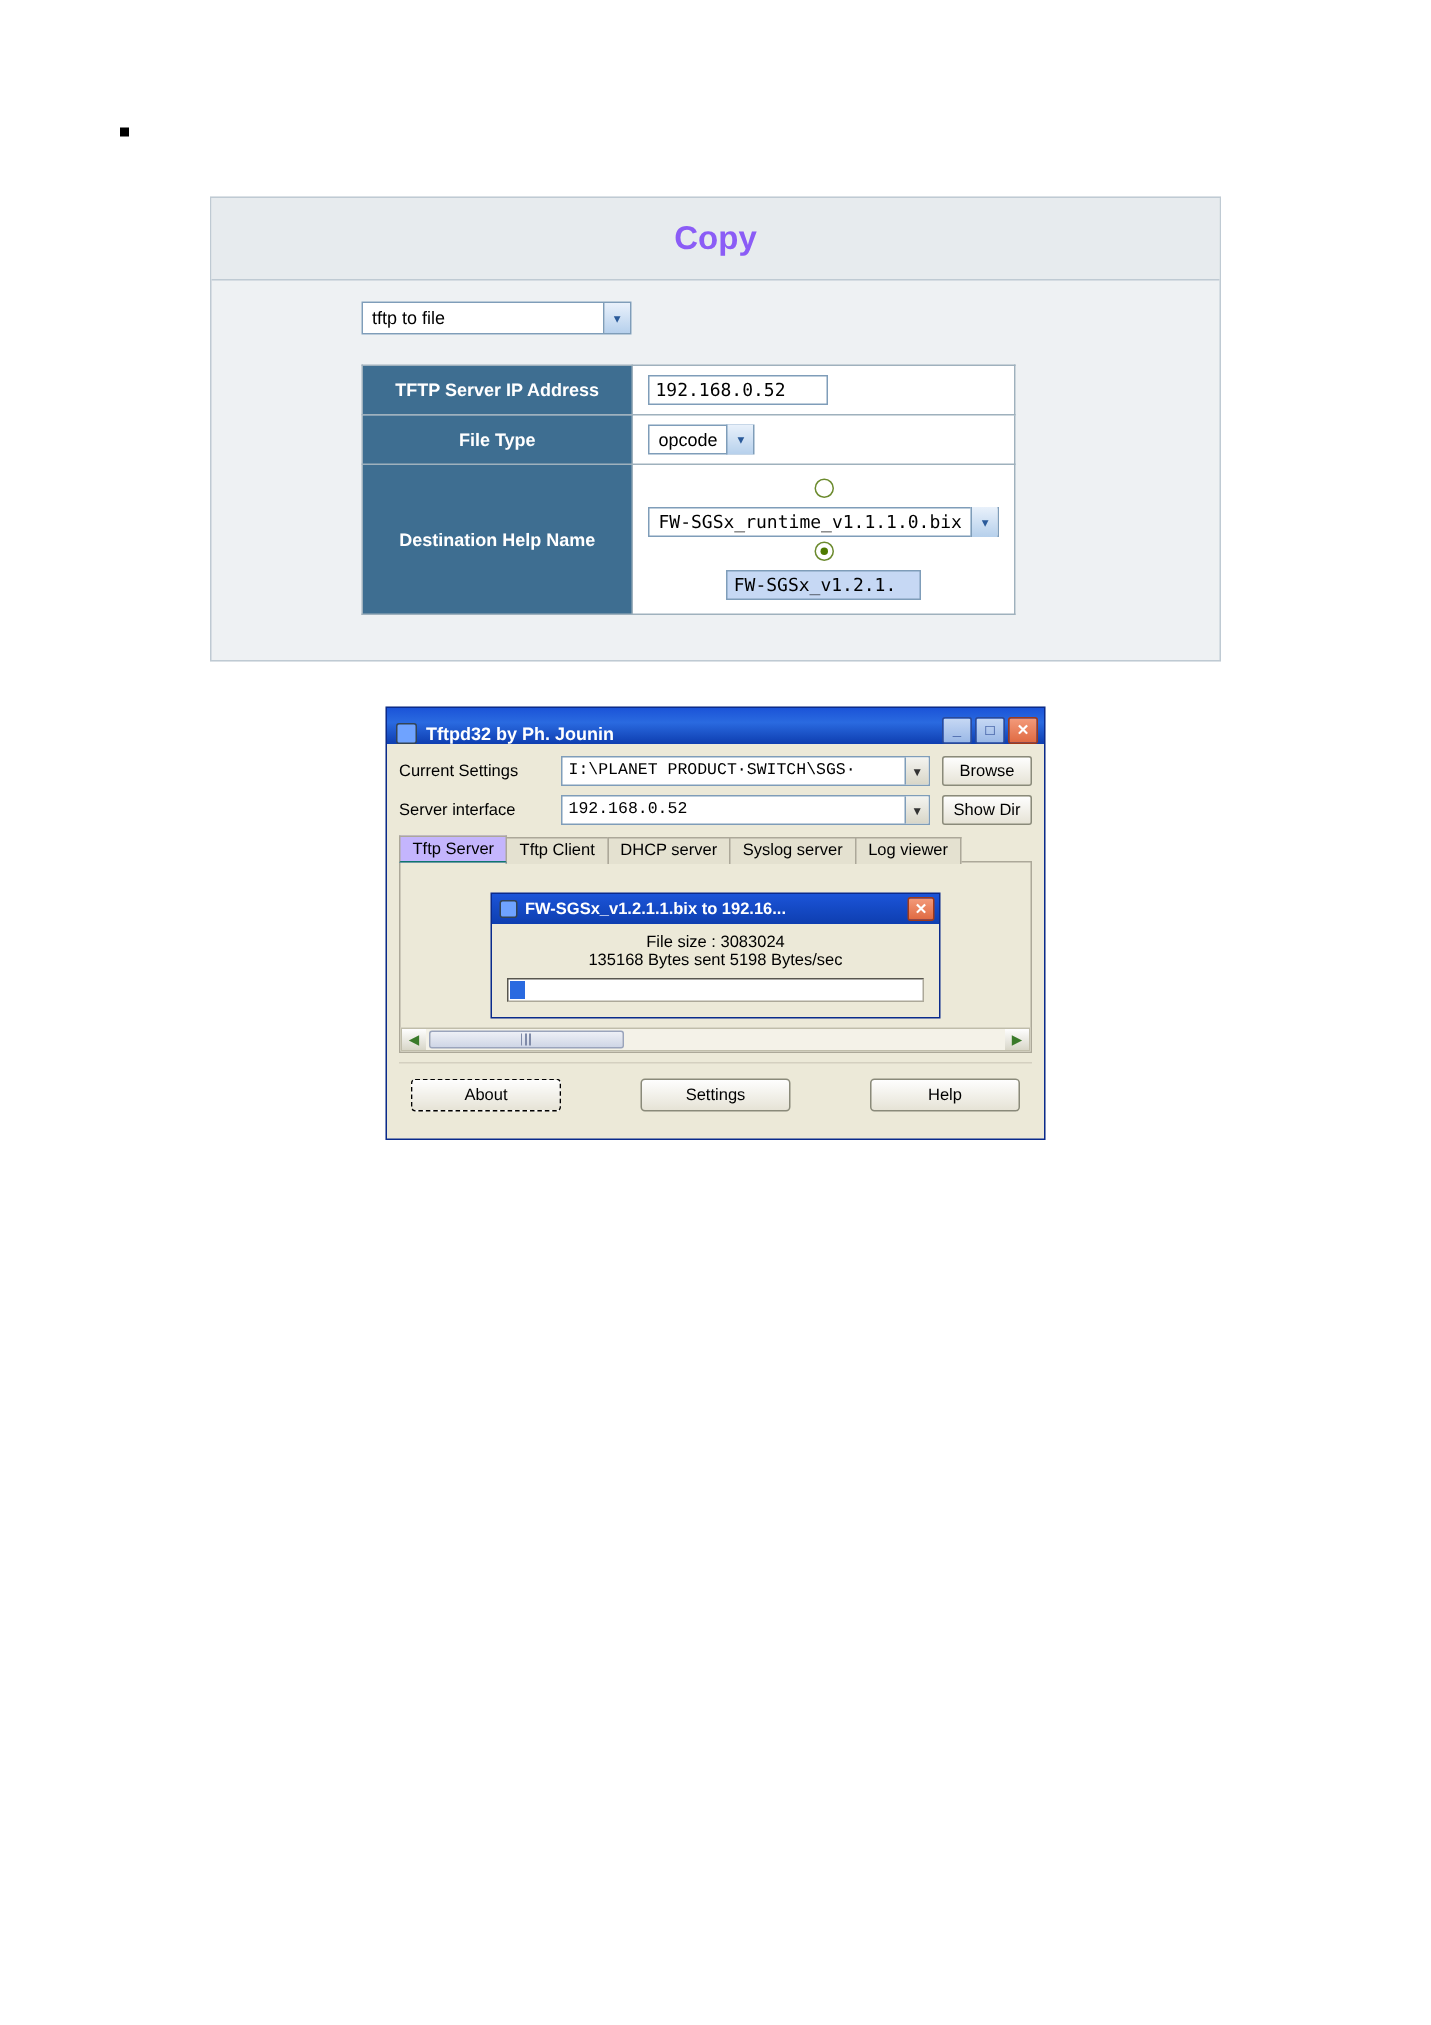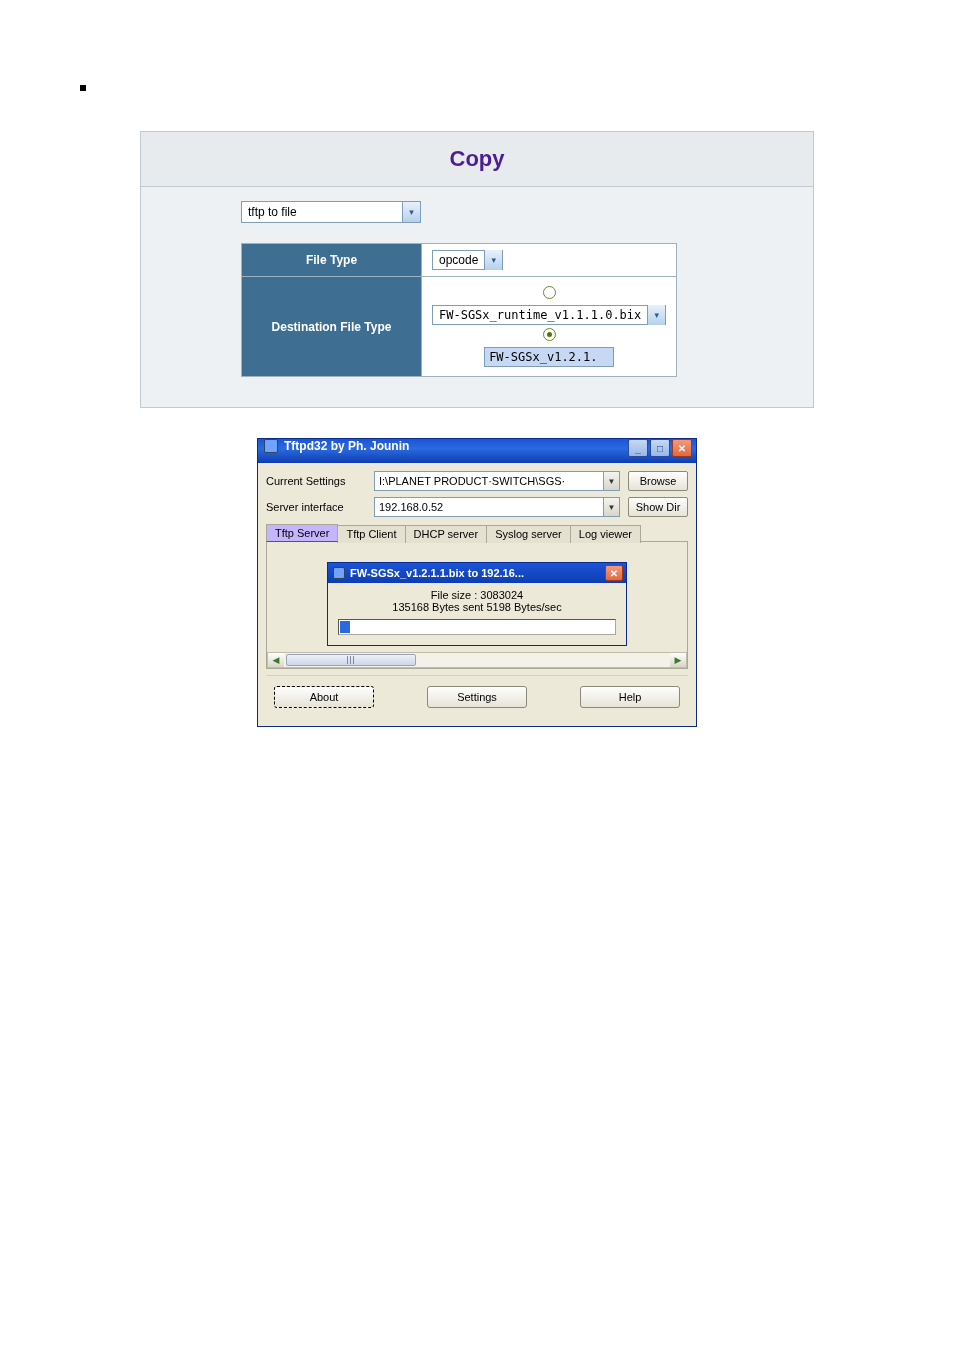--- a/index.html
+++ b/index.html
@@ -25,21 +25,21 @@
   .copy-panel {
     margin: 40px 60px 30px 60px;
     border: 1px solid #bfcad3;
     background: #eef1f3;
     padding: 0 0 30px 0;
   }
   .copy-title {
     text-align:center;
     font-weight:bold;
     font-size:22px;
-    color:#4c1d95;
+    color:#8b5cf6;
     padding: 14px 0;
     border-bottom:1px solid #bfcad3;
     background:#e7ebee;
   }
   .copy-body { padding: 14px 100px 0 100px; }
   .select-box {
     display:inline-flex; align-items:center;
     border:1px solid #7f9db9; background:#fff;
     height:22px; font-size:12px;
   }
@@ -75,21 +75,21 @@
   
   .tftpd-window {
     width:440px; margin: 30px auto 0 auto;
     border:1px solid #0a2a8c; background:#ece9d8;
     font-family:Tahoma, Arial, sans-serif;
     font-size:11px;
   }
   .titlebar {
     height:24px;
     background:linear-gradient(#1b54d8,#2a6ae0 40%,#0e3eb0);
-    display:flex; align-items:flex-start; justify-content:space-between;
+    display:flex; align-items:flex-end; justify-content:space-between;
     padding:0 4px 0 6px;
   }
   .titlebar-left { display:flex; align-items:center; gap:6px; }
   .tb-title { color:#fff; font-weight:bold; font-size:12px; }
   .tb-icon {
     width:14px; height:14px; background:#6fa3ff; border:1px solid #345; border-radius:2px;
   }
   .win-btns { display:flex; gap:2px; }
   .win-btn {
     width:20px; height:18px;
@@ -103,21 +103,21 @@
     background:linear-gradient(#f39a7a,#e06a42);
     color:#fff; border-color:#a03918;
   }
   .tftpd-body { padding:8px; }
   .field-row { display:flex; align-items:center; gap:8px; margin-bottom:6px; }
   .field-lbl { width:100px; }
   .combo {
     flex:1; display:flex; align-items:center;
     border:1px solid #7f9db9; background:#fff; height:20px;
   }
-  .combo .combo-text { flex:1; padding:0 4px; overflow:hidden; white-space:nowrap; }
+  .combo .combo-text { flex:1; padding:0 4px; overflow:hidden; white-space:nowrap;font-family:Liberation Mono, monospace; }
   .combo .combo-btn {
     width:16px; height:18px;
     background:linear-gradient(#f4f4f0,#d8d6c8);
     border-left:1px solid #7f9db9;
     display:flex; align-items:center; justify-content:center;
     font-size:8px; color:#333;
   }
   .side-btn {
     width:60px; height:20px;
     background:linear-gradient(#fefefe,#e6e3d6);
@@ -231,33 +231,39 @@
     <div class="copy-body">
       <div class="select-box">
         <span class="sel-text">tftp to file</span>
         <span class="sel-btn">
             <span class="chev">▾</span>
           </span>
       </div>
 
       <table class="form-table">
         <tbody>
+            <tr>
+          <td class="lbl-cell">TFTP Server IP Address</td>
+          <td class="val-cell">
+            <input class="txt-input" style="width: 120px;" value="192.168.0.52">
+          </td>
+        </tr>
         <tr>
           <td class="lbl-cell">File Type</td>
           <td class="val-cell">
             <span class="select-box" style="height:20px">
               <span class="sel-text" style="min-width:46px">opcode</span>
               <span class="sel-btn">
                     <span class="chev">▾</span>
                   </span>
             </span>
           </td>
         </tr>
         <tr>
-          <td class="lbl-cell">Destination File Type</td>
+          <td class="lbl-cell">Destination Help Name</td>
           <td class="val-cell">
             <div class="radio-row">
               <span class="radio"></span>
               <span class="select-box" style="height:20px">
                 <span class="sel-text" style="min-width:200px;font-family:monospace">FW-SGSx_runtime_v1.1.1.0.bix</span>
                 <span class="sel-btn">
                       <span class="chev">▾</span>
                     </span>
               </span>
             </div>

